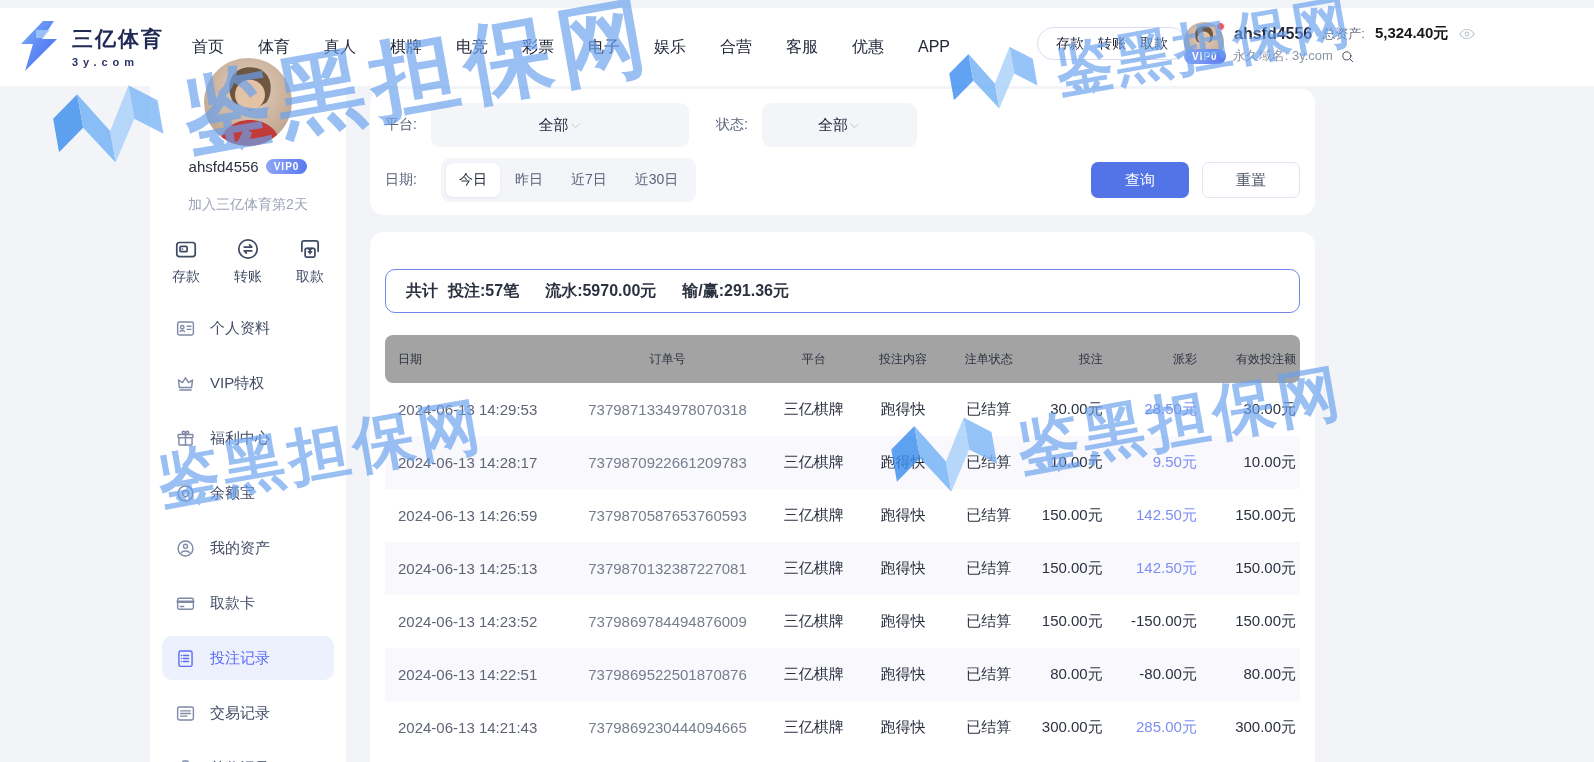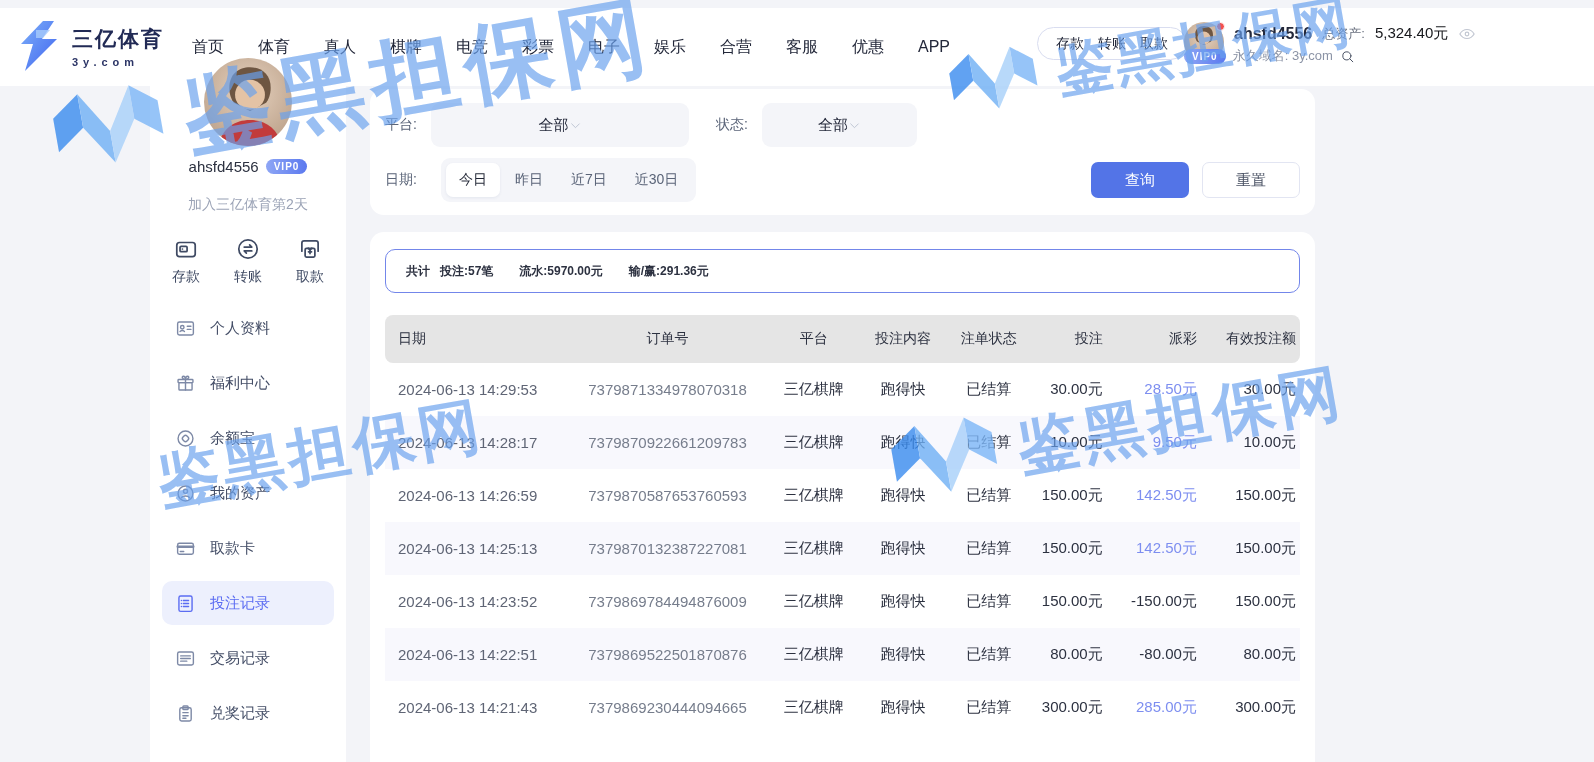--- a/index.html
+++ b/index.html
@@ -14,21 +14,21 @@
   .logo-text-en { font-size:11px; font-weight:700; color:#2c3566; letter-spacing:5px; margin-top:3px; }
   .nav { position:absolute; left:192px; top:0; height:78px; display:flex; align-items:center; gap:34px; }
   .nav-item { font-size:16px; color:#23283a; cursor:pointer; white-space:nowrap; }
   .wallet-pill { position:absolute; left:1037px; top:19px; height:33px; display:flex; align-items:center; gap:14px; padding:0 18px; border:1px solid #d9ddf0; border-radius:18px; }
   .wallet-pill span { font-size:14px; color:#23283a; cursor:pointer; }
   .hdr-avatar { position:absolute; left:1184px; top:14px; width:40px; height:40px; border-radius:50%; overflow:hidden; }
   .userblock { position:absolute; left:1184px; top:16px; width:360px; }
   .u-row1 { display:flex; align-items:center; gap:10px; margin-left:50px; }
   .u-name { font-size:16px; font-weight:700; color:#23283a; }
   .u-assets-label { font-size:13px; color:#6b7280; }
-  .u-assets-value { font-size:15px; font-weight:400; color:#17181c;text-align:right; }
+  .u-assets-value { font-size:15px; font-weight:700; color:#17181c;text-align:right; }
   .u-row2 { display:flex; align-items:center; gap:7px; margin-top:4px; }
   .vip-badge { background:linear-gradient(90deg,#8ea6f5,#5b79ef); color:#fff; font-size:10px; font-weight:700; padding:2px 8px; border-radius:9px; letter-spacing:1px; }
   .u-domain { font-size:13px; color:#8b93a5; }
 
   
   .sidebar { position:absolute; left:150px; top:86px; width:196px; height:676px; background:#fff; }
   .sb-avatar-wrap { width:92px; height:92px; border-radius:50%; overflow:hidden; margin:-30px auto 0; border:2px solid #fff; }
   .avatar-fill { width:100%; height:100%; background:radial-gradient(circle at 50% 38%, #e6d2bf, #b3977f); position:relative; }
   .sb-name-row { display:flex; align-items:center; justify-content:center; gap:7px; margin-top:10px; }
   .sb-name { font-size:15px; color:#2c3140; }
@@ -57,26 +57,26 @@
   .datebox { display:flex; align-items:center; justify-content:space-between; background:#f4f5f9; border-radius:9px; height:44px; width:250px; padding:0 13px; cursor:text; }
   .datebox .val { font-size:14px; font-weight:700; color:#23283a; letter-spacing:.2px; }
   .ranges { display:flex; align-items:center; background:#f4f5f9; border-radius:9px; height:44px; padding:0 5px; margin-left:10px; gap:2px; }
   .range { font-size:14px; color:#5a6478; padding:8px 13px; border-radius:7px; cursor:pointer; white-space:nowrap; }
   .range.active { background:#fff; color:#1f2433; box-shadow:0 1px 3px rgba(40,60,120,.08); }
   .f-buttons { margin-left:auto; display:flex; gap:13px; }
   .btn { width:98px; height:36px; border-radius:7px; font-size:15px; display:flex; align-items:center; justify-content:center; cursor:pointer; }
   .btn-primary { background:#5374e7; color:#fff; }
   .btn-ghost { background:#fff; color:#4a5264; border:1px solid #e2e5f2; }
 
-  .summary { border:1px solid #7386ea; border-radius:10px; height:44px; display:flex; align-items:center; padding:0 20px; font-size:12px; font-weight:700; color:#2c3140; gap:26px; }
+  .summary { border:1px solid #7386ea; border-radius:10px; height:44px; display:flex; align-items:center; padding:0 20px; font-size:16px; font-weight:700; color:#2c3140; gap:26px;margin-top:20px; }
 
   
   .table { margin-top:22px; }
   .trow, .thead { display:flex; align-items:center; }
-  .thead { background:#e5e5e5; border-radius:8px; height:48px; font-size:14px; color:#2c3140; }
+  .thead { background:#a3a3a3; border-radius:8px; height:48px; font-size:12px; color:#2c3140; }
   .trow { height:53px; font-size:15px; }
   .trow.alt { background:#f8f8fd; }
   .c { padding:0 4px; white-space:nowrap; overflow:hidden; }
   .c-date { width:185px; text-align:left; padding-left:13px; color:#5f6575; }
   .c-order { width:200px; text-align:center; color:#767d8c; }
   .c-platform { width:95px; text-align:center; color:#2c3140; }
   .c-content { width:85px; text-align:center; color:#2c3140; }
   .c-status { width:88px; text-align:center; color:#2c3140; }
   .c-bet { width:75px; text-align:right; color:#2c3140; }
   .c-payout { width:95px; text-align:right; }
@@ -232,20 +232,29 @@
             <circle cx="8.3" cy="10.5" r="2"></circle>
             <path d="M5.8 15.5c.7-1.7 4.3-1.7 5 0"></path>
             <path d="M14 9.5h4.2M14 13h4.2"></path>
           </svg>
         </span>
       <span>个人资料</span>
     </div>
     <div class="sb-item">
       <span class="ic">
           <svg class="ic-line" width="21" height="21" viewBox="0 0 24 24">
+            <path d="M5 16.5 4 8l4.5 3L12 5.5 15.5 11 20 8l-1 8.5z"></path>
+            <path d="M5.5 19.5h13"></path>
+          </svg>
+        </span>
+      <span>VIP特权</span>
+    </div>
+    <div class="sb-item">
+      <span class="ic">
+          <svg class="ic-line" width="21" height="21" viewBox="0 0 24 24">
             <rect x="4.5" y="11" width="15" height="8.5" rx="1"></rect>
             <rect x="3.5" y="7.5" width="17" height="3.5" rx=".8"></rect>
             <path d="M12 7.5v12"></path>
             <path d="M12 7.5c-3.8 0-4.8-3.8-2.4-3.8 1.7 0 2.4 2.3 2.4 3.8zm0 0c3.8 0 4.8-3.8 2.4-3.8-1.7 0-2.4 2.3-2.4 3.8z"></path>
           </svg>
         </span>
       <span>福利中心</span>
     </div>
     <div class="sb-item">
       <span class="ic">

